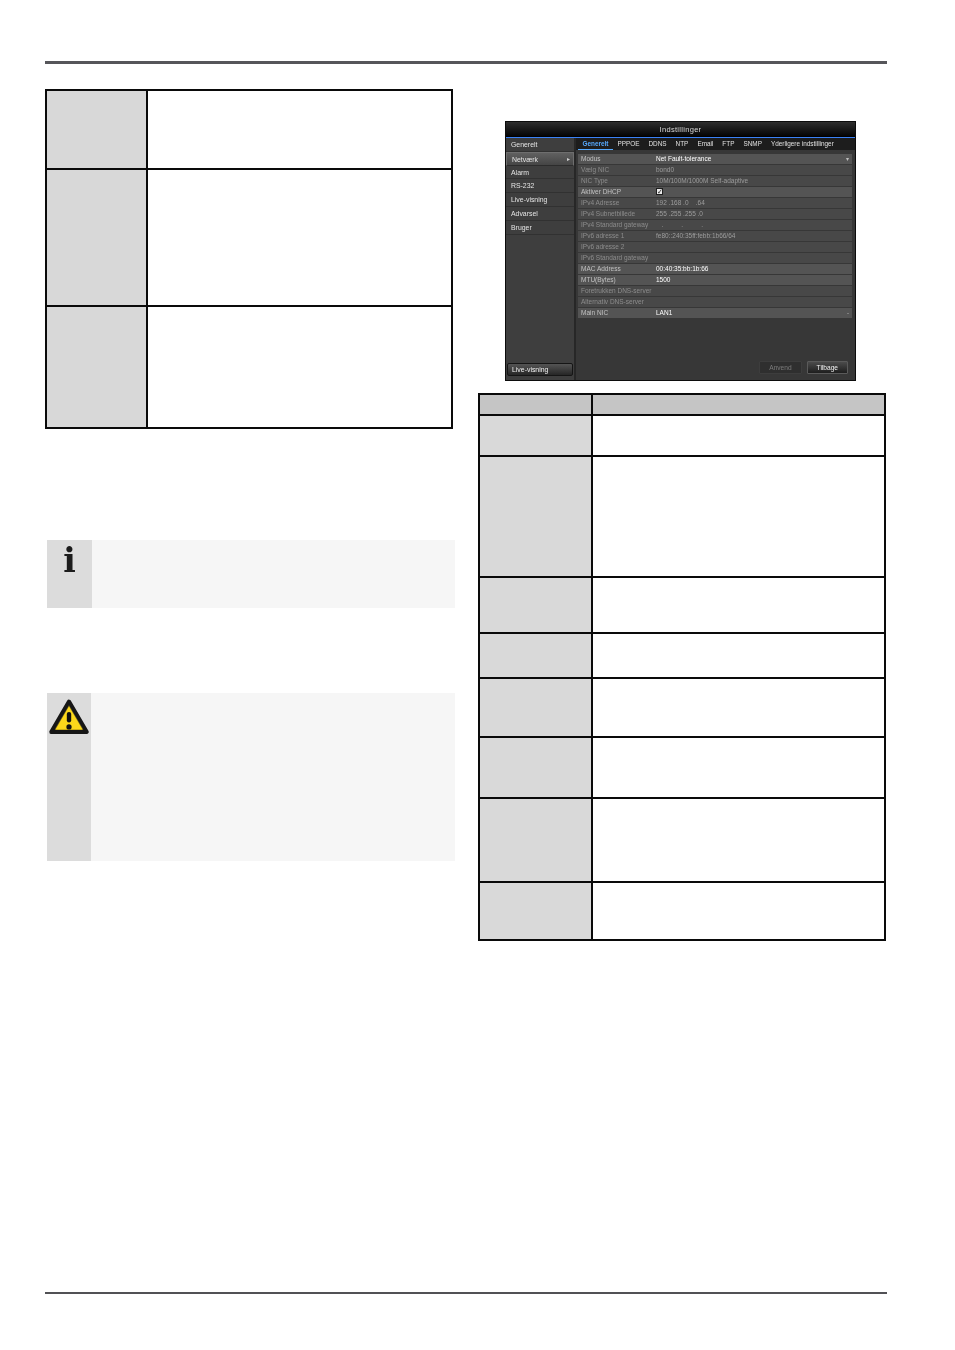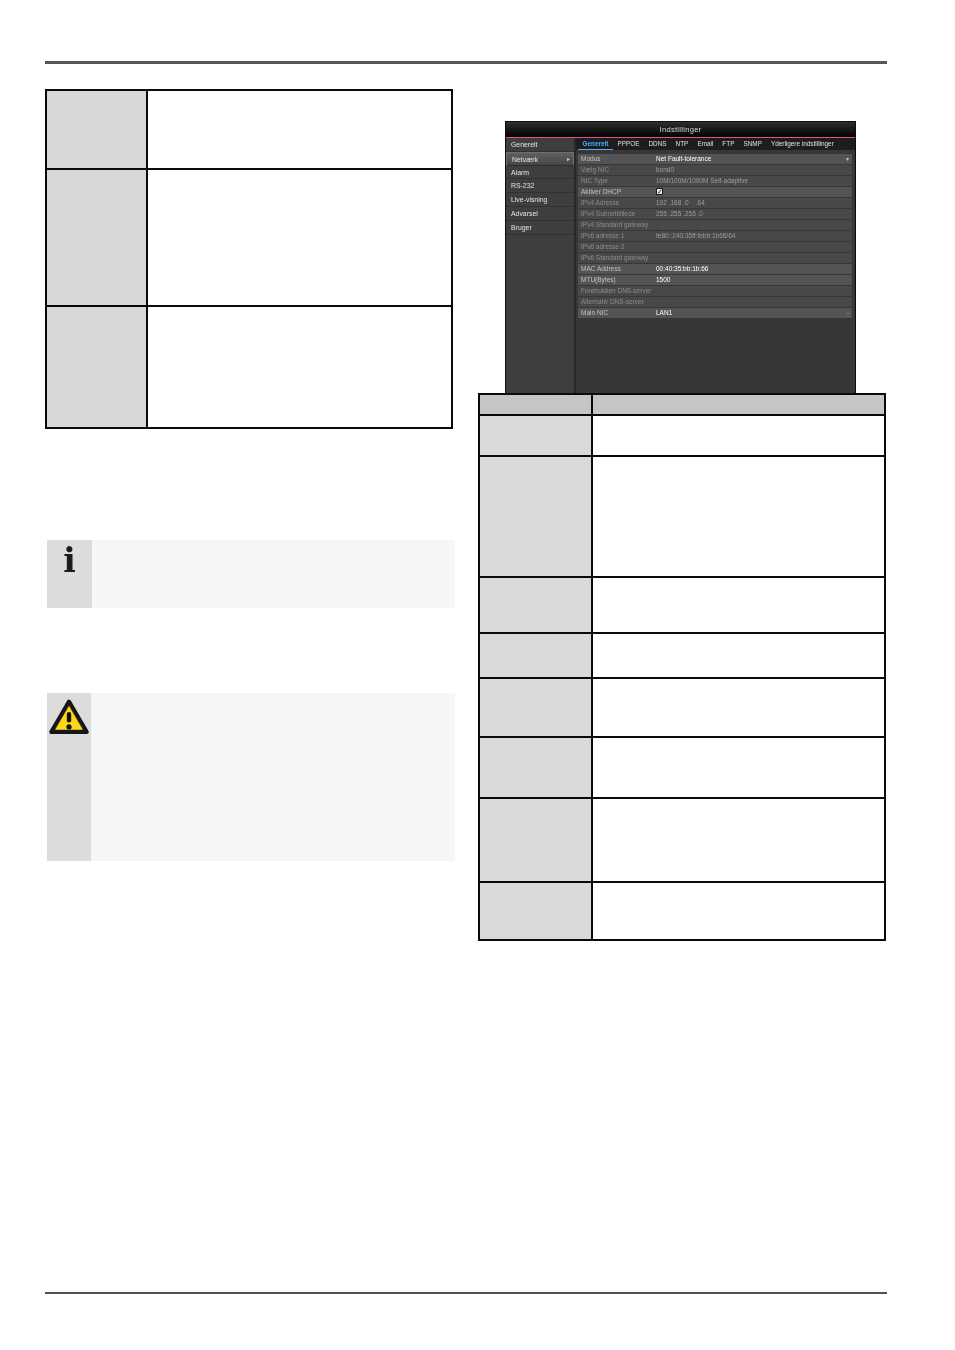--- a/index.html
+++ b/index.html
@@ -38,21 +38,21 @@
   .note .strip { background:#dcdcdc; }
   .note .body { background:#f6f6f6; flex:1; }
   #info-note { left:47px; top:540px; width:408px; height:68px; }
   #info-note .strip { width:45px; text-align:center; }
   #info-note .i-glyph { font-family:"DejaVu Serif", serif; font-weight:bold; font-size:33px; line-height:1; color:#1c1c1c; display:inline-block; margin-top:4px; }
   #warning-note { left:47px; top:693px; width:408px; height:168px; }
   #warning-note .strip { width:44px; text-align:center; }
   #warning-note svg { margin-top:6px; }
 
   
-  #dialog { position:absolute; left:505px; top:121px; width:351px; height:292px; background:#ec4899; border:1px solid #0c0c0c; font-family:"Liberation Sans", sans-serif; }
+  #dialog { position:absolute; left:505px; top:121px; width:351px; height:260px; background:#3b82f6; border:1px solid #0c0c0c; font-family:"Liberation Sans", sans-serif; }
   #dlg-title { height:15px; line-height:15px; text-align:center; color:#d8d8d8; font-size:7.5px; letter-spacing:.3px; background:linear-gradient(#2e2e2e,#050505); border-bottom:1px solid #000; }
   #dlg-body { position:absolute; top:16px; bottom:0; left:0; right:0; display:flex; }
 
   #dlg-sidebar { width:70px; background:#3e3e3e; border-right:2px solid #272727; position:relative; }
   .side-item { height:13.8px; line-height:13.8px; padding-left:5px; font-size:6.9px; color:#e4e4e4; border-bottom:1px solid #313131; position:relative; cursor:default; }
   .side-item.selected { background:linear-gradient(#606060,#454545); border:1px solid #6e6e6e; border-bottom:1px solid #2c2c2c; }
   .side-item .arrow { position:absolute; right:3px; top:0; font-size:6px; color:#cfcfcf; }
   #dlg-footer { position:absolute; left:1px; bottom:4px; width:66px; height:13px; line-height:12px; padding-left:4px; font-size:6.9px; color:#f0f0f0; background:linear-gradient(#545454,#262626); border:1px solid #151515; border-radius:2px; }
 
   #dlg-content { flex:1; position:relative; background:#373737; }

